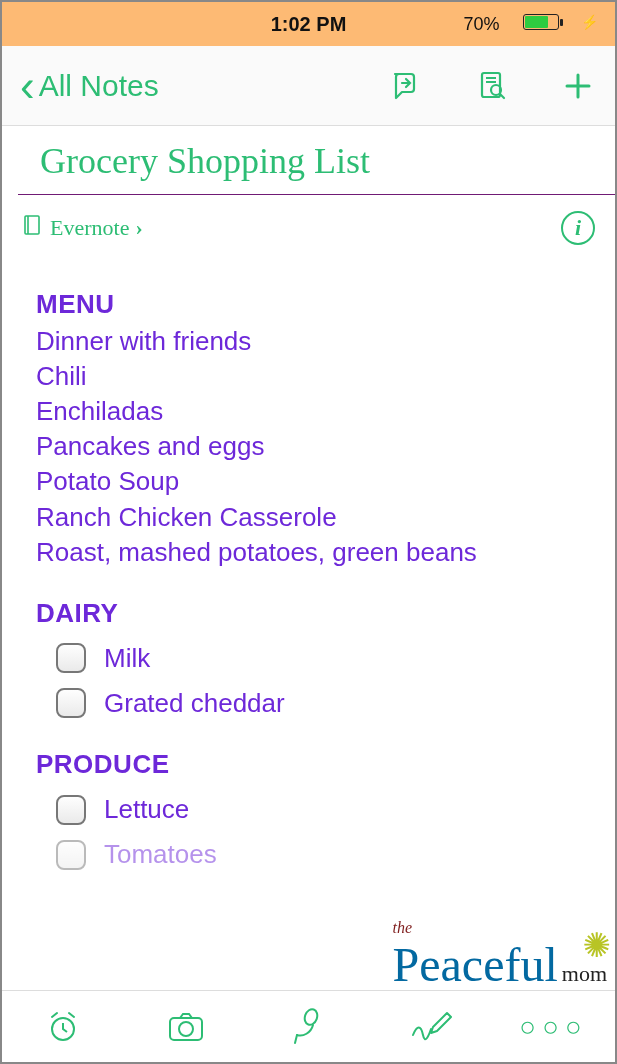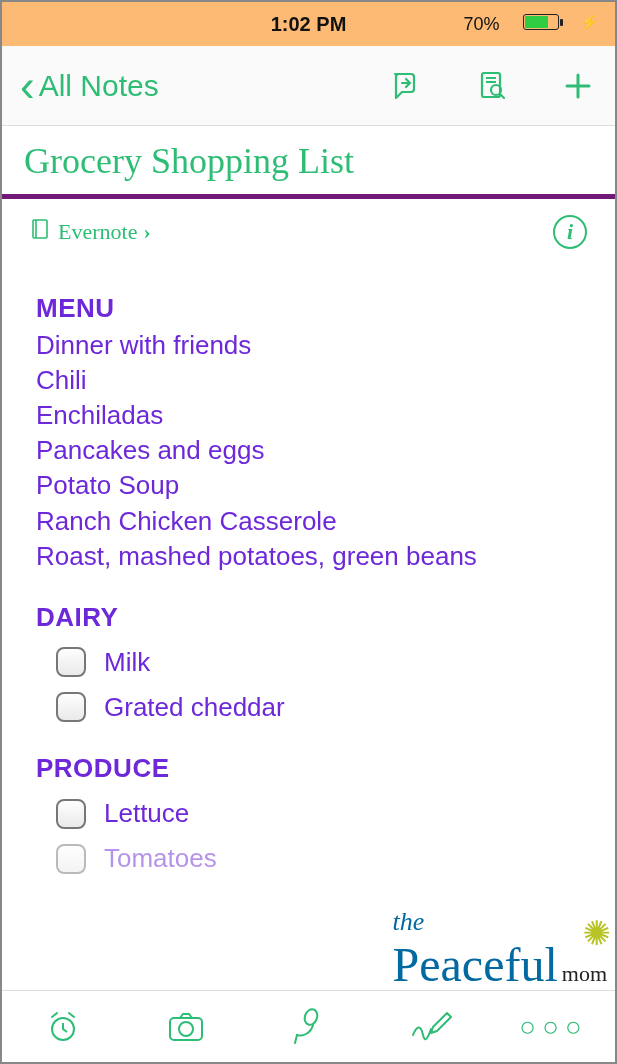--- a/index.html
+++ b/index.html
@@ -69,25 +69,26 @@
     gap: 48px;
     color: #2dbd74;
   }
   .nav-icon { width: 38px; height: 38px; display: flex; align-items: center; justify-content: center; }
   .note-title {
     padding: 14px 22px 12px;
     color: #2dbd74;
     font-family: Georgia, "Times New Roman", serif;
     font-size: 36px;
     font-weight: 400;
-    border-bottom: 5px solid #701a75;
+    border-bottom: 1px solid #701a75;
+    margin-left: 16px;
   }
   .notebook-row {
     display: flex; align-items: center;
-    padding: 16px 28px 8px;
+    padding: 16px 20px 8px;
     color: #2dbd74;
     font-size: 22px;
     font-family: Georgia, serif;
   }
   .notebook-row .book-icon { margin-right: 8px; }
   .notebook-row .chev-s { font-size: 22px; font-weight: 700; margin-left: 6px; }
   .info-circle {
     margin-left: auto;
     width: 34px; height: 34px;
     border: 2.5px solid #2dbd74;
@@ -141,21 +142,21 @@
   }
   .bottom-icon { width: 44px; height: 44px; display:flex; align-items:center; justify-content:center;}
   .more-dots { font-size: 28px; letter-spacing: 6px; }
   .watermark {
     position: absolute;
     bottom: 70px; right: 8px;
     font-family: Georgia, serif;
     text-align: left;
     pointer-events: none;
   }
-  .watermark .the { font-size: 26px; color: #0369a1; font-style: italic;}
+  .watermark .the { font-size: 16px; color: #7f1d1d; font-style: italic;}
   .watermark .peaceful { font-size: 48px; color: #0369a1; font-family: "Brush Script MT", cursive; }
   .watermark .mom { font-size: 22px; color: #222; }
   .watermark .burst { color: #b8c425; font-size: 34px; position: absolute; right: -4px; top: 6px;}
 </style>
 </head>
 <body>
 
 <div class="status-bar">
   <span>1:02 PM</span>
   <div class="status-right">

